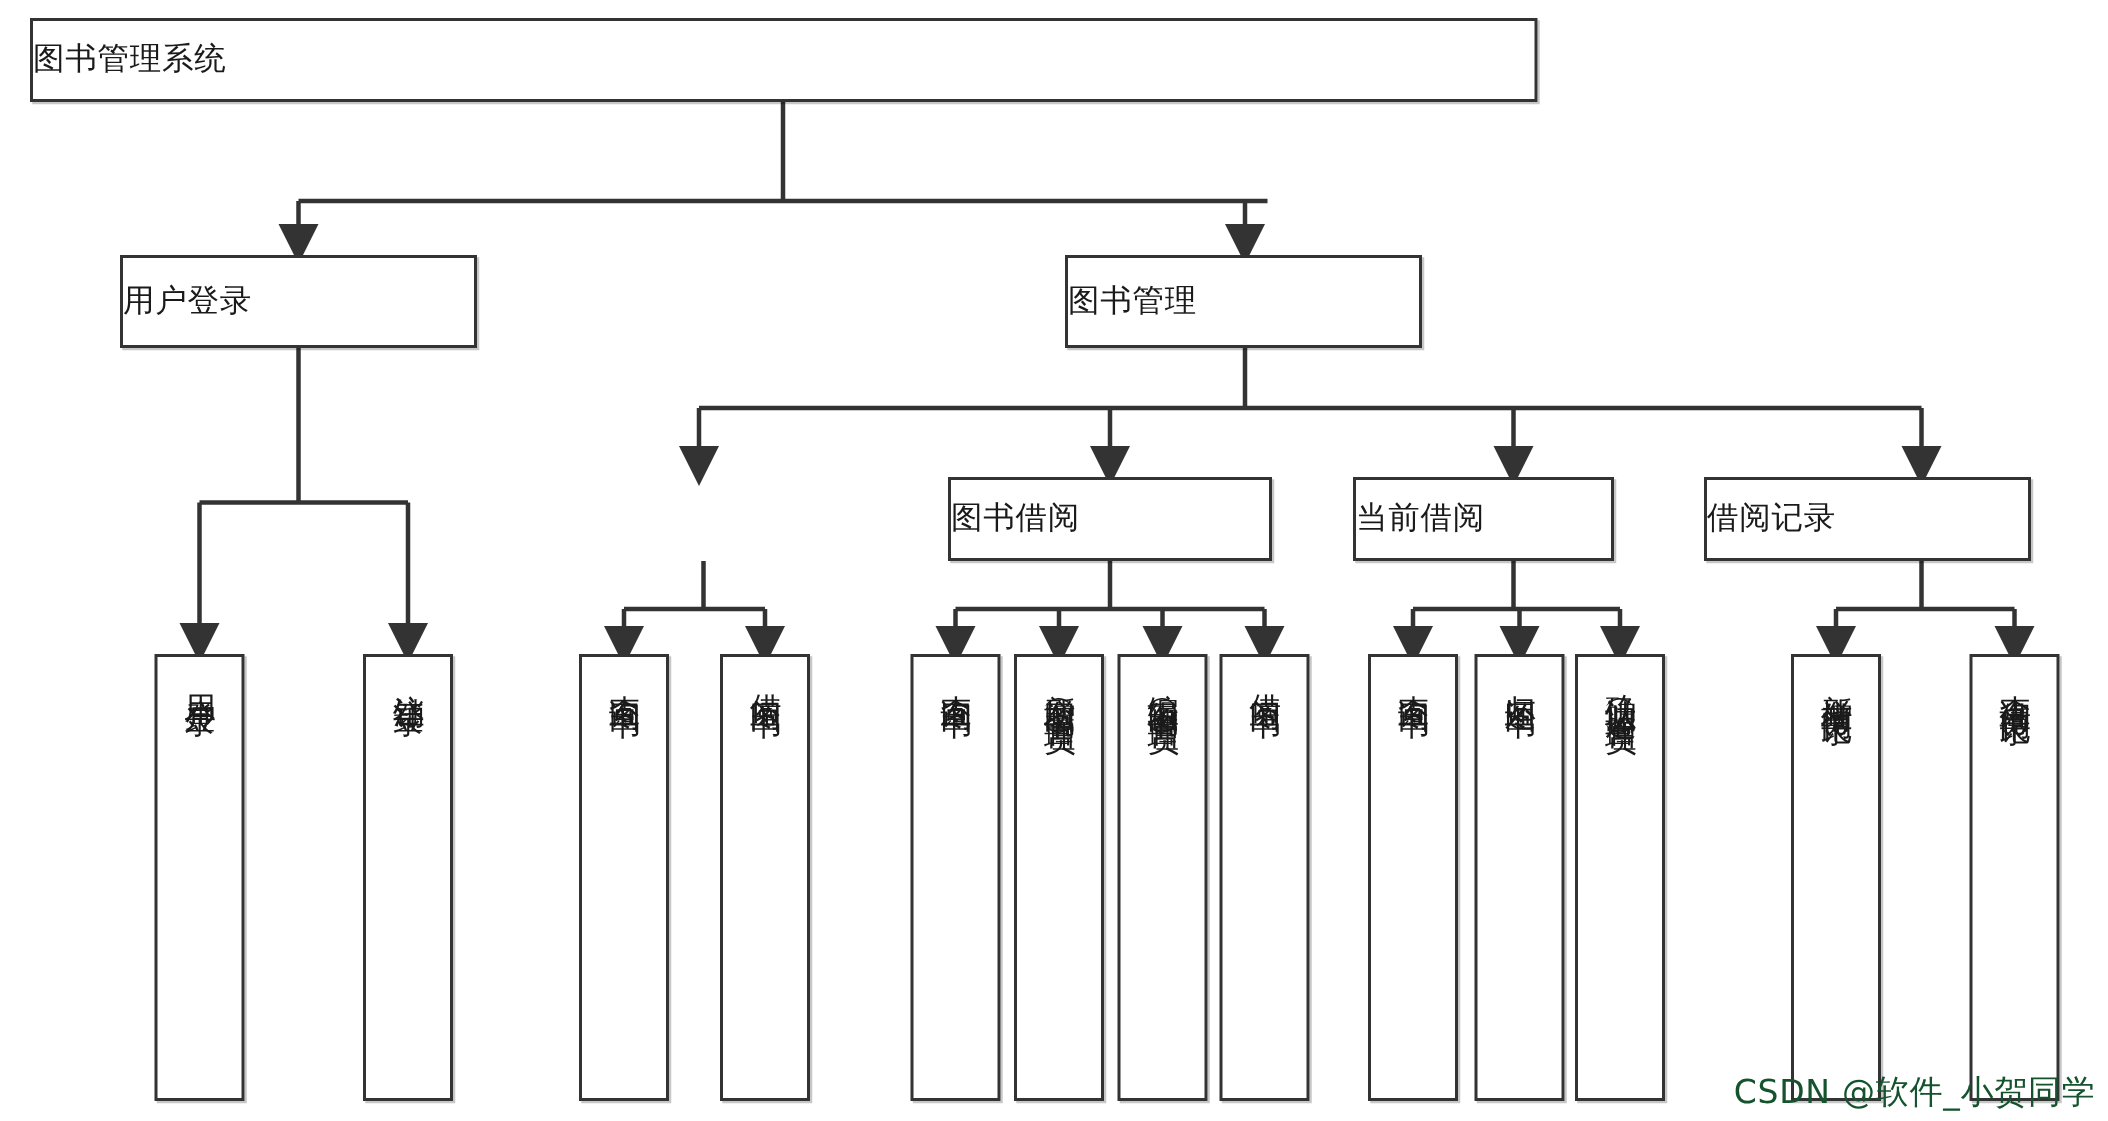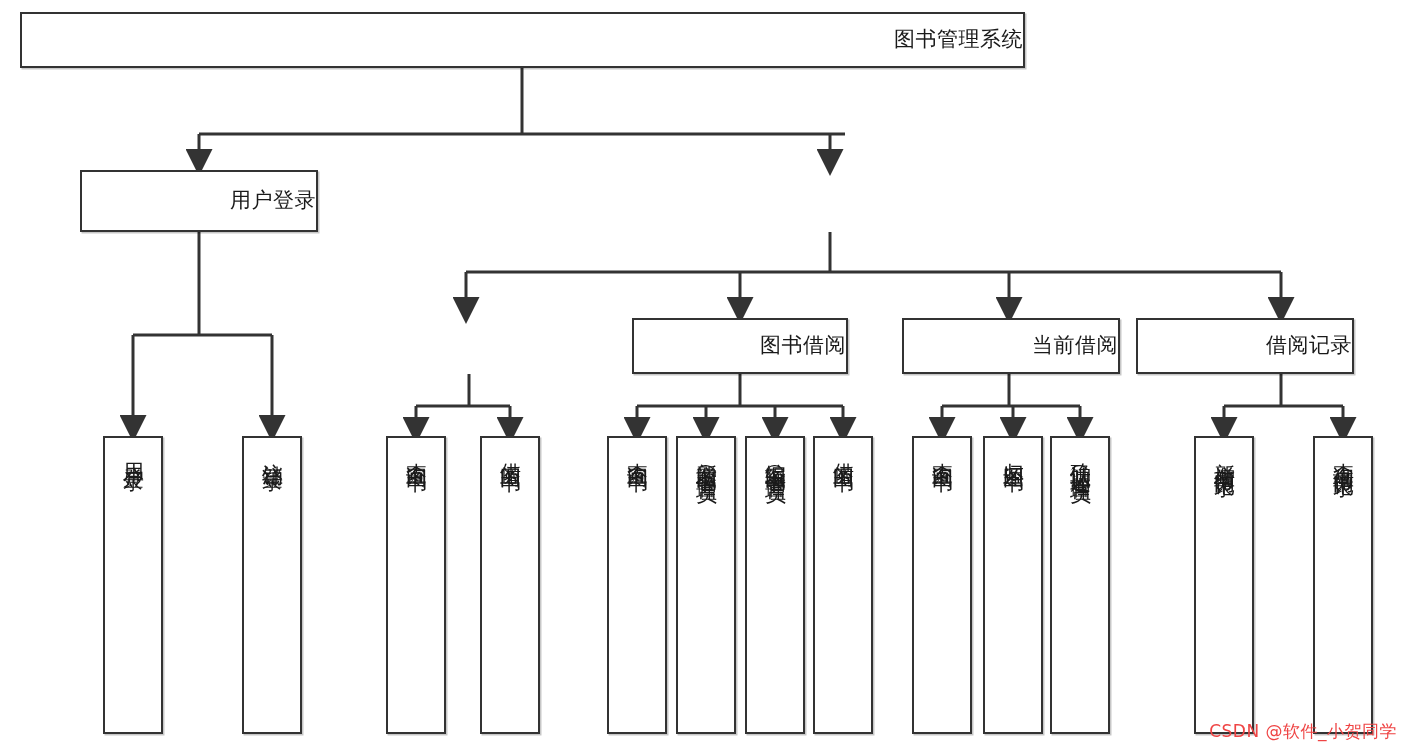--- a/index.html
+++ b/index.html
@@ -22,21 +22,21 @@
     height: 747px;
   }
   .node-box {
     position: absolute;
     box-sizing: border-box;
     background: #ffffff;
     border: 2.5px solid #333333;
     box-shadow: 1.5px 1.5px 0 rgba(0,0,0,0.22);
     display: flex;
     align-items: center;
-    justify-content: flex-end;
+    justify-content: flex-start;
   }
   .node-label-h {
     font-size: 21px;
     color: #1a1a1a;
     line-height: 1.1;
     letter-spacing: 0.5px;
     white-space: nowrap;
     text-align: center;
   }
   .node-box.vertical {
@@ -59,22 +59,22 @@
     left: 0;
     top: 0;
     width: 1405px;
     height: 747px;
     pointer-events: none;
   }
   #watermark {
     position: absolute;
     right: 8px;
     bottom: 4px;
-    font-size: 17px;
-    color: #ef4444;
+    font-size: 22px;
+    color: #14532d;
     white-space: nowrap;
     letter-spacing: 0.5px;
   }
 </style>
 </head>
 <body>
 
 <div id="diagram-root">
 
   <svg id="connectors" viewBox="0 0 1405 747" width="1405" height="747" xmlns="http://www.w3.org/2000/svg">
@@ -127,25 +127,28 @@
     </g>
   </svg>
 
   <div class="node-box" style="left: 20px; top: 12px; width: 1005px; height: 56px;">
     <span class="node-label-h">图书管理系统</span>
   </div>
 
   <div class="node-box" style="left: 80px; top: 170px; width: 238px; height: 62px;">
     <span class="node-label-h">用户登录</span>
   </div>
+  <div class="node-box" style="left: 710px; top: 170px; width: 238px; height: 62px;">
+    <span class="node-label-h">图书管理</span>
+  </div>
 
-  <div class="node-box" style="left: 632px; top: 318px; width: 216px; height: 56px; padding-left: 40px;">
+  <div class="node-box" style="left: 632px; top: 318px; width: 216px; height: 56px;">
     <span class="node-label-h">图书借阅</span>
   </div>
-  <div class="node-box" style="left: 902px; top: 318px; width: 218px; height: 56px;">
+  <div class="node-box" style="left: 902px; top: 318px; width: 174px; height: 56px;">
     <span class="node-label-h">当前借阅</span>
   </div>
   <div class="node-box" style="left: 1136px; top: 318px; width: 218px; height: 56px;">
     <span class="node-label-h">借阅记录</span>
   </div>
 
   <div class="node-box vertical" style="left: 103px; top: 436px; width: 60px; height: 298px;">
     <span class="node-label-v">用户登录</span>
   </div>
   <div class="node-box vertical" style="left: 242px; top: 436px; width: 60px; height: 298px;">

